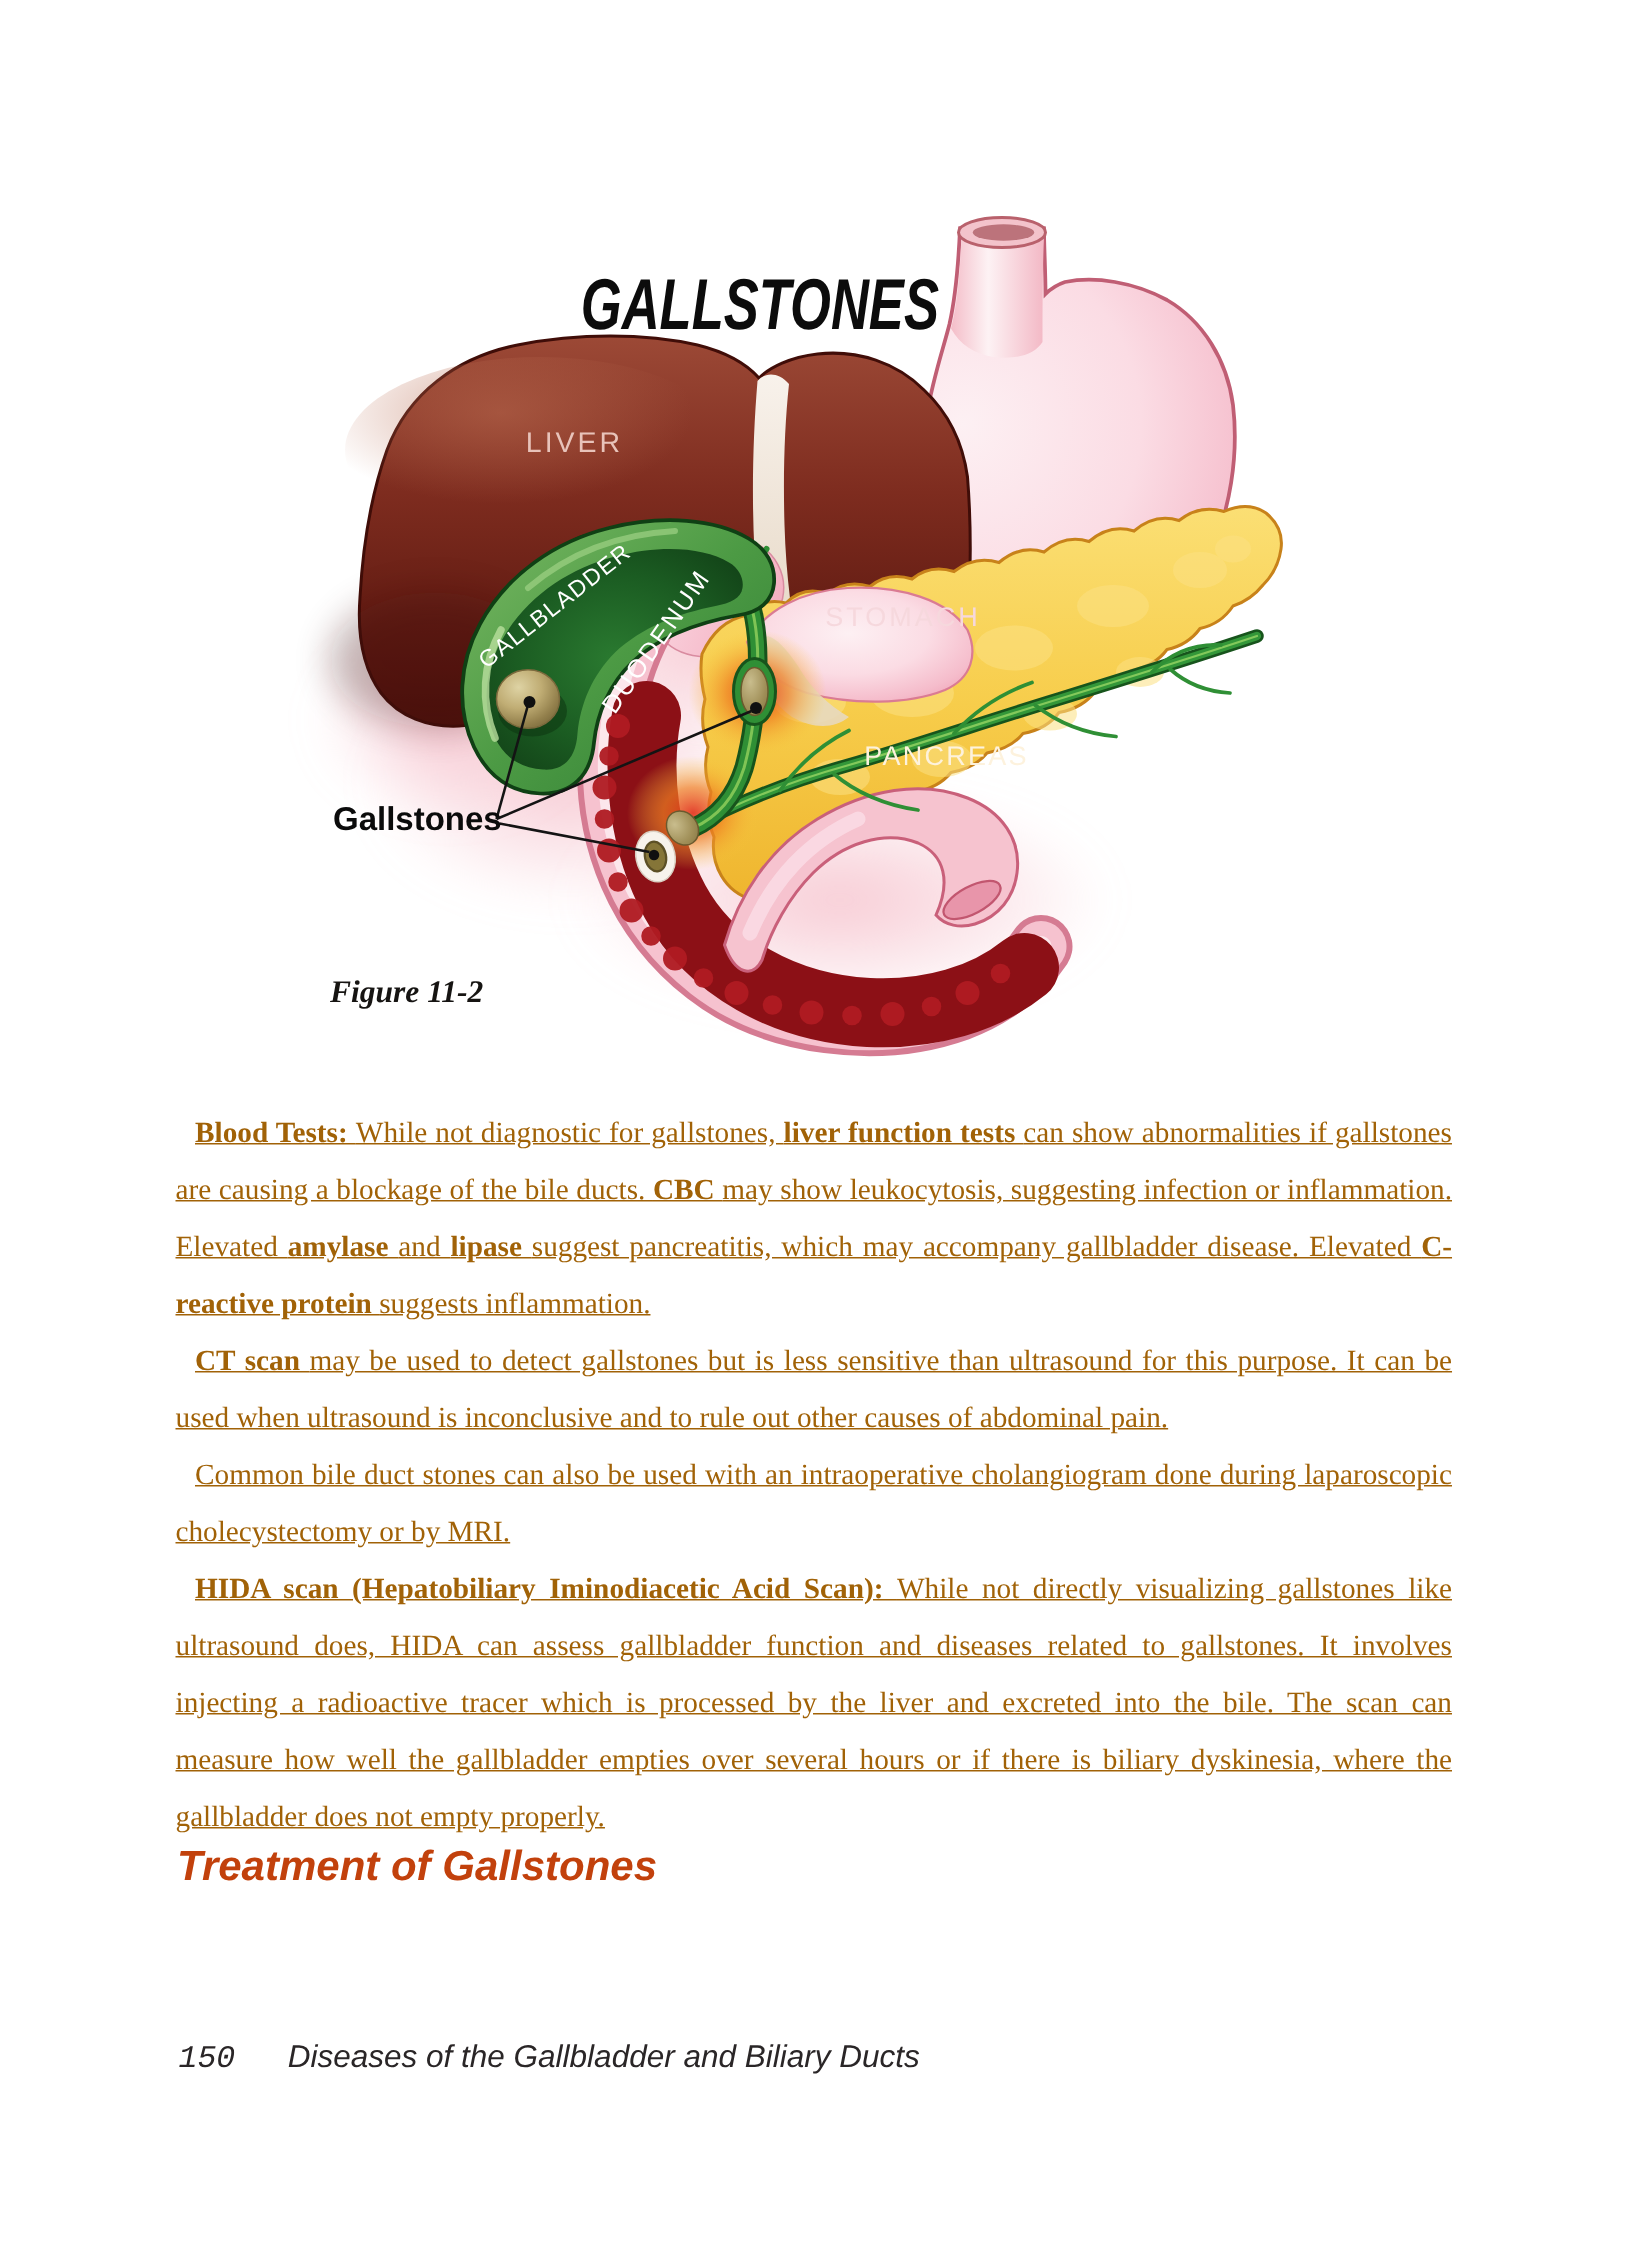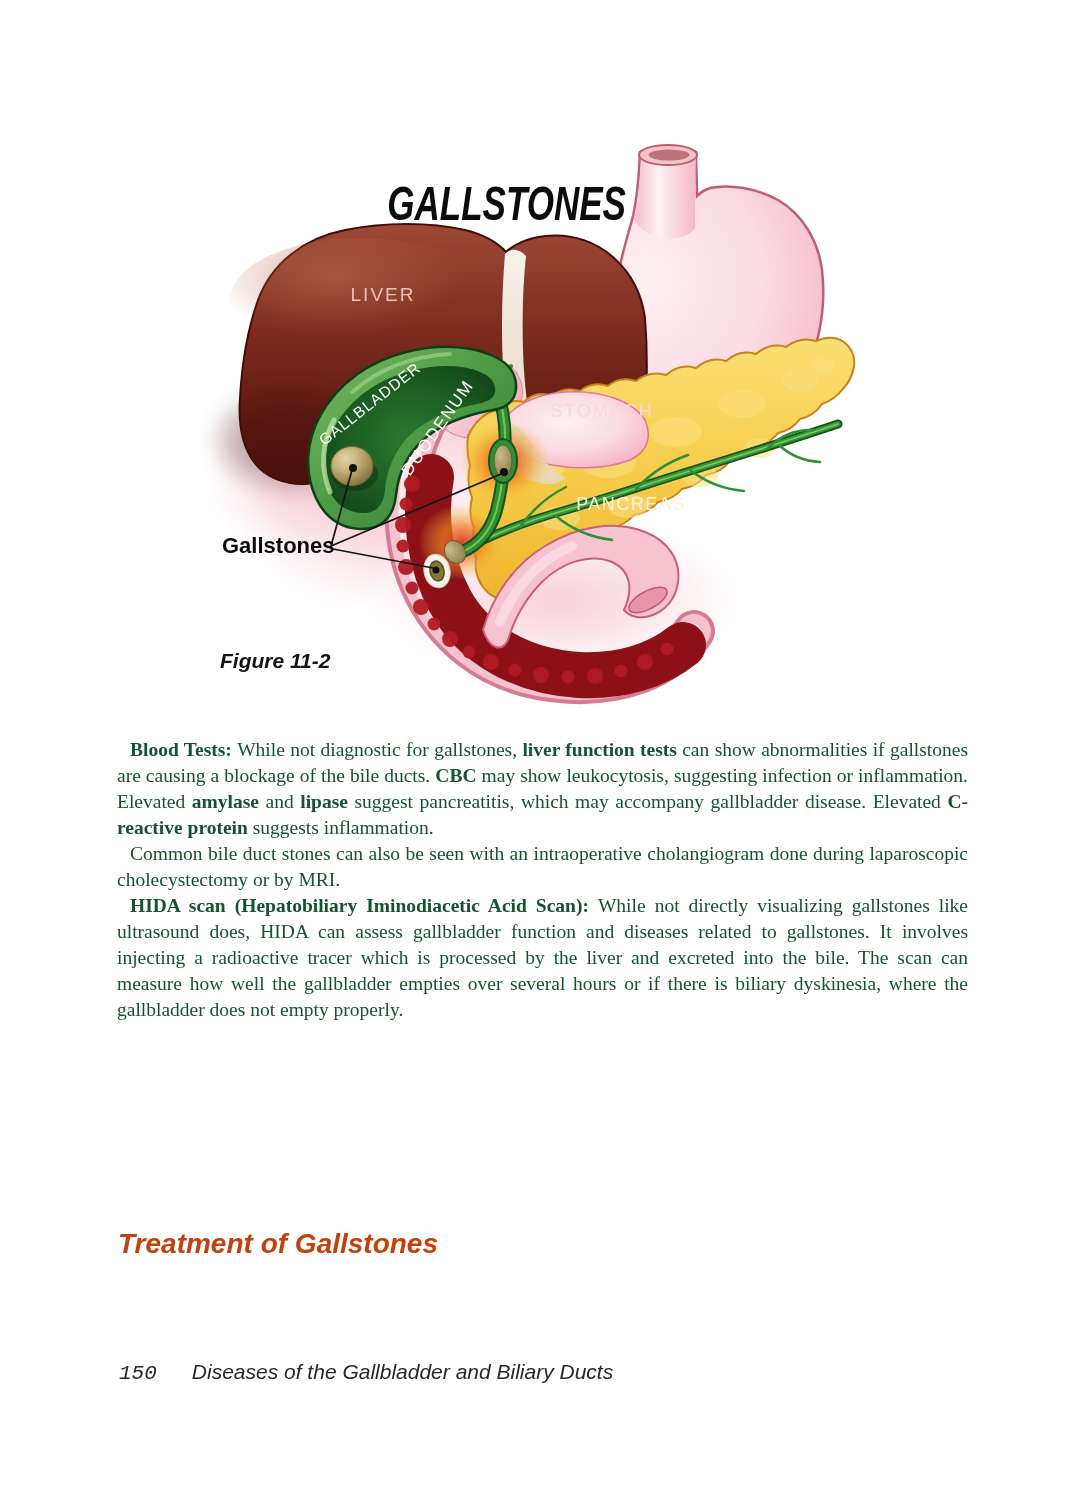--- a/index.html
+++ b/index.html
@@ -7,25 +7,25 @@
         font-family:"Liberation Serif",serif;color:#211d1c;}
   
   #figure-svg{position:absolute;left:0;top:0;width:1088px;height:1500px;}
   .fig-title{position:absolute;left:257px;top:180px;width:500px;text-align:center;
              font-family:"Liberation Sans",sans-serif;font-weight:bold;font-style:italic;
              font-size:48px;line-height:1;color:#0c0c0c;}
   .fig-title span{display:inline-block;transform:scaleX(0.73);transform-origin:center;letter-spacing:0px;}
   .pointer-label{position:absolute;left:222px;top:533px;
              font-family:"Liberation Sans",sans-serif;font-weight:bold;font-size:22px;color:#0b0b0b;}
   .fig-caption{position:absolute;left:220px;top:649px;
-             font-family:Liberation Sans, sans-serif;font-weight:bold;font-style:italic;
+             font-family:Liberation Serif, serif;font-weight:bold;font-style:italic;
              font-size:21px;color:#161412;}
   
-  .body-col{position:absolute;left:117px;width:851px;font-size:19.5px;line-height:26px;
-            text-align:justify;color:#14532d;}
+  .body-col{position:absolute;left:117px;width:851px;font-size:19.5px;line-height:38px;
+            text-align:justify;color:#a16207;text-decoration:underline;}
   #body-paragraphs{top:737px;}
   #treatment-paragraph-wrap{top:1268px;}
   .body-col p{margin:0;text-indent:13px;}
   .body-col b{font-weight:bold;}
   .section-heading{position:absolute;left:118px;top:1228px;
             font-family:"Liberation Sans",sans-serif;font-weight:bold;font-style:italic;
             font-size:28px;color:#1a6cb1;}
   .page-footer{position:absolute;left:119px;top:1360px;
             font-family:"Liberation Sans",sans-serif;font-style:italic;font-size:21px;color:#2a2627;}
   .page-footer .pgnum{margin-right:35px;font-family:Liberation Mono, monospace;}
@@ -275,21 +275,22 @@
   </svg>
 
   <div class="fig-title">
     <span>GALLSTONES</span>
   </div>
   <div class="pointer-label">Gallstones</div>
   <div class="fig-caption">Figure 11-2</div>
 
   <div id="body-paragraphs" class="body-col">
       <p><b>Blood Tests: </b><span>While not diagnostic for gallstones, </span><b>liver function tests </b><span>can show abnormalities if gallstones are causing a blockage of the bile ducts. </span><b>CBC </b><span>may show leukocytosis, suggesting infection or inflammation. Elevated </span><b>amylase </b><span>and </span><b>lipase </b><span>suggest pancreatitis, which may accompany gallbladder disease. Elevated </span><b>C-reactive protein </b><span>suggests inflammation.</span></p>
-      <p><span>Common bile duct stones can also be seen with an intraoperative cholangiogram done during laparoscopic cholecystectomy or by MRI.</span></p>
+      <p><b>CT scan </b><span>may be used to detect gallstones but is less sensitive than ultrasound for this purpose. It can be used when ultrasound is inconclusive and to rule out other causes of abdominal pain.</span></p>
+      <p><span>Common bile duct stones can also be used with an intraoperative cholangiogram done during laparoscopic cholecystectomy or by MRI.</span></p>
       <p><b>HIDA scan (Hepatobiliary Iminodiacetic Acid Scan): </b><span>While not directly visualizing gallstones like ultrasound does, HIDA can assess gallbladder function and diseases related to gallstones. It involves injecting a radioactive tracer which is processed by the liver and excreted into the bile. The scan can measure how well the gallbladder empties over several hours or if there is biliary dyskinesia, where the gallbladder does not empty properly.</span></p>
     </div>
 
   <div class="section-heading" style="color: #c2410c;">Treatment of Gallstones</div>
 
 
   <div class="page-footer">
     <span class="pgnum">150</span><span>Diseases of the Gallbladder and Biliary Ducts</span>
   </div>
 

